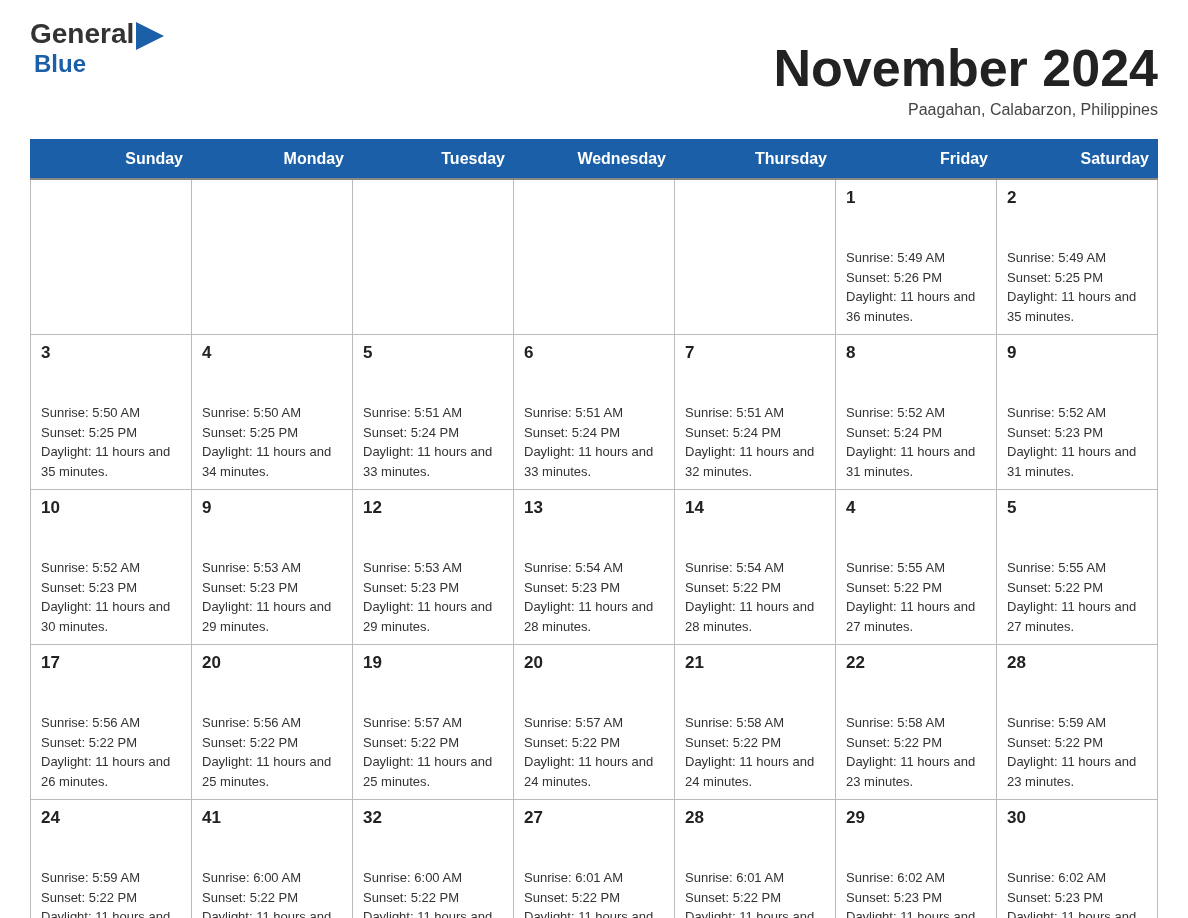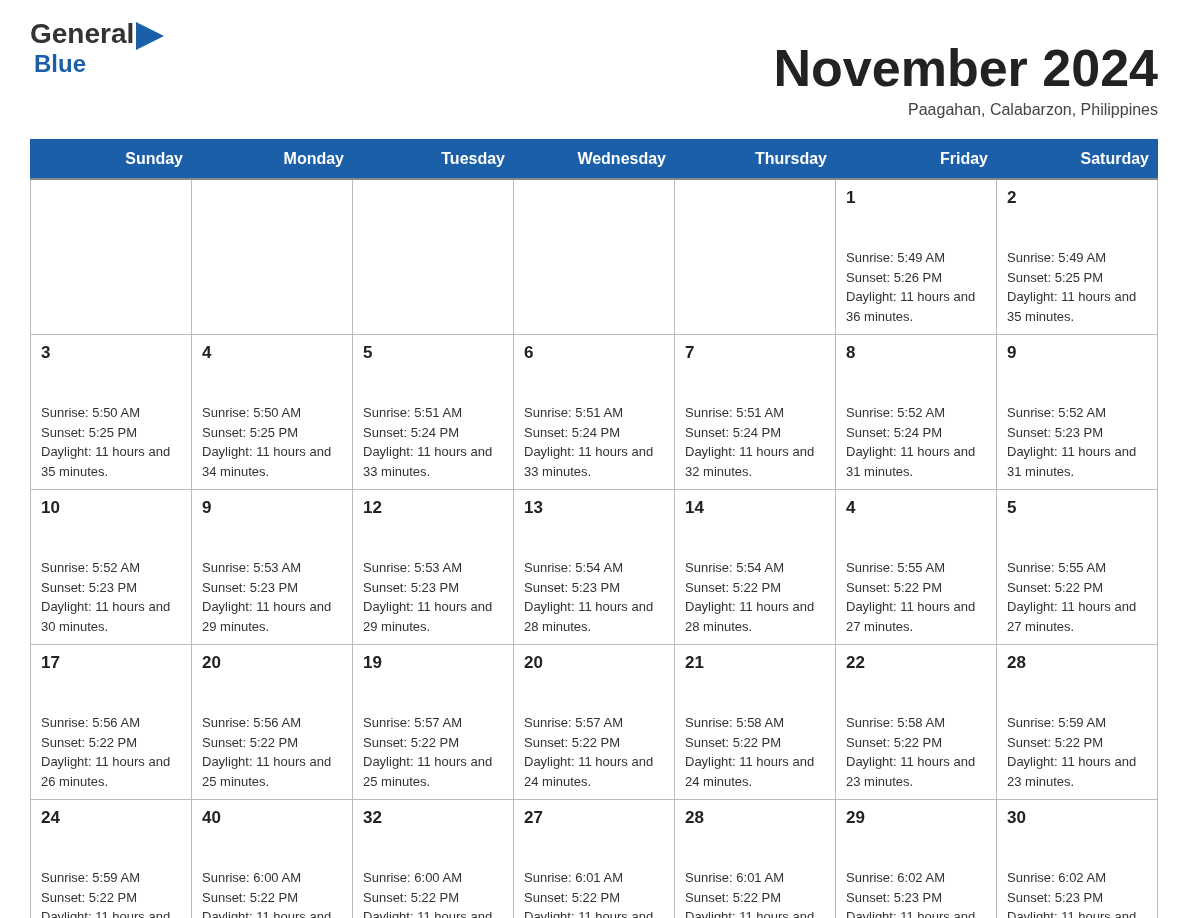--- a/index.html
+++ b/index.html
@@ -238,21 +238,21 @@
           <span class="day-number">28</span>
           <div class="day-info">Sunrise: 5:59 AM<br>Sunset: 5:22 PM<br>Daylight: 11 hours and 23 minutes.</div>
         </td>
       </tr>
       <tr>
         <td>
           <span class="day-number">24</span>
           <div class="day-info">Sunrise: 5:59 AM<br>Sunset: 5:22 PM<br>Daylight: 11 hours and 22 minutes.</div>
         </td>
         <td>
-          <span class="day-number">40</span>
+          <span class="day-number">41</span>
           <div class="day-info">Sunrise: 6:00 AM<br>Sunset: 5:22 PM<br>Daylight: 11 hours and 22 minutes.</div>
         </td>
         <td>
           <span class="day-number">32</span>
           <div class="day-info">Sunrise: 6:00 AM<br>Sunset: 5:22 PM<br>Daylight: 11 hours and 22 minutes.</div>
         </td>
         <td>
           <span class="day-number">27</span>
           <div class="day-info">Sunrise: 6:01 AM<br>Sunset: 5:22 PM<br>Daylight: 11 hours and 21 minutes.</div>
         </td>

